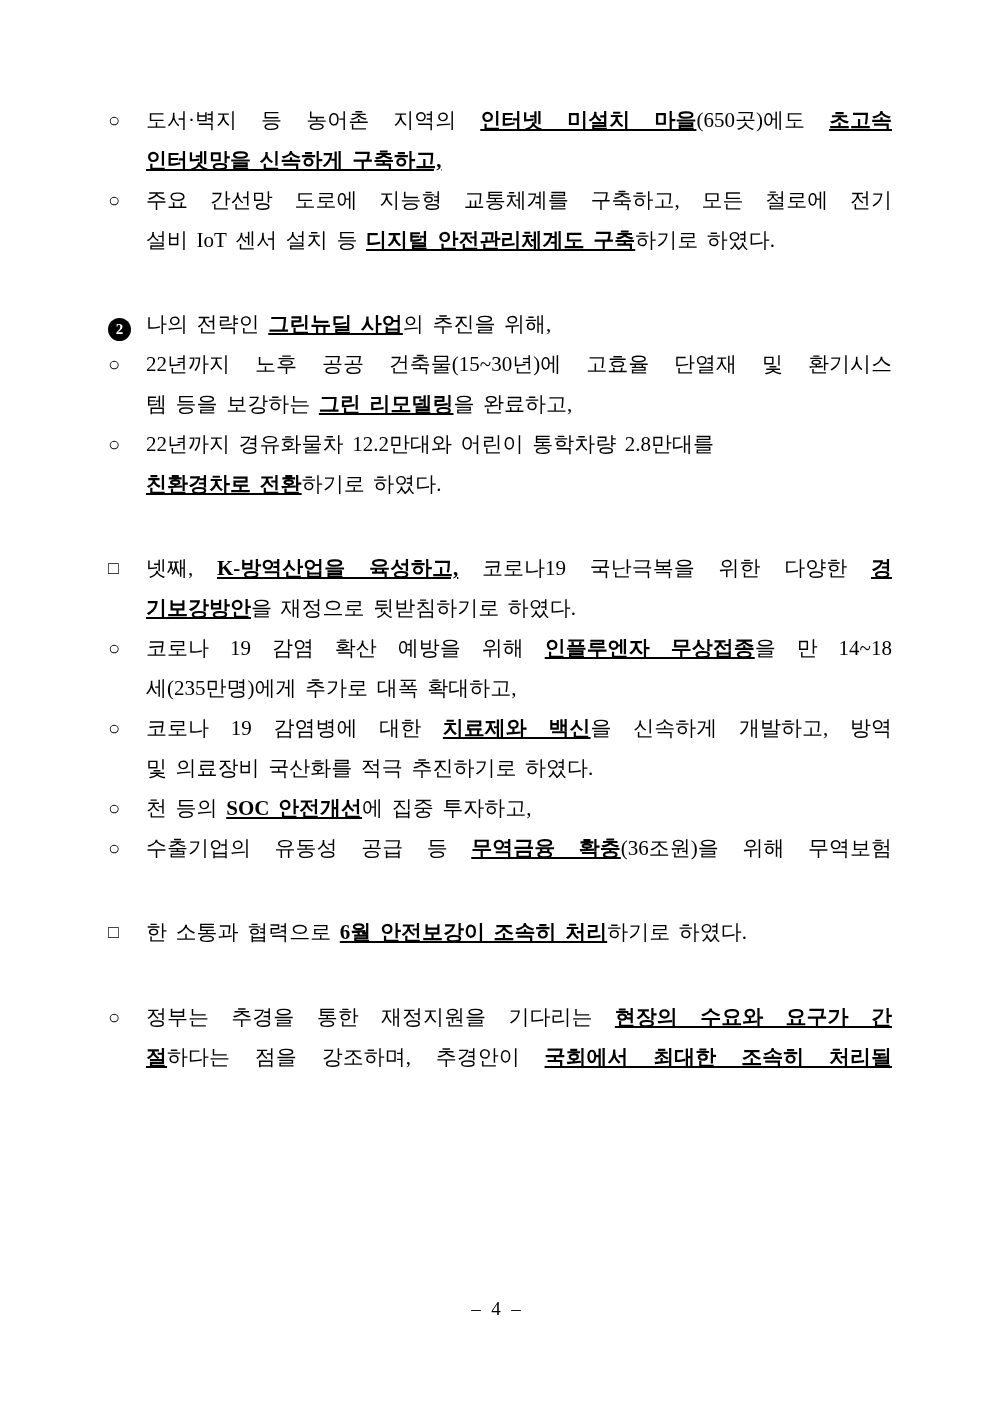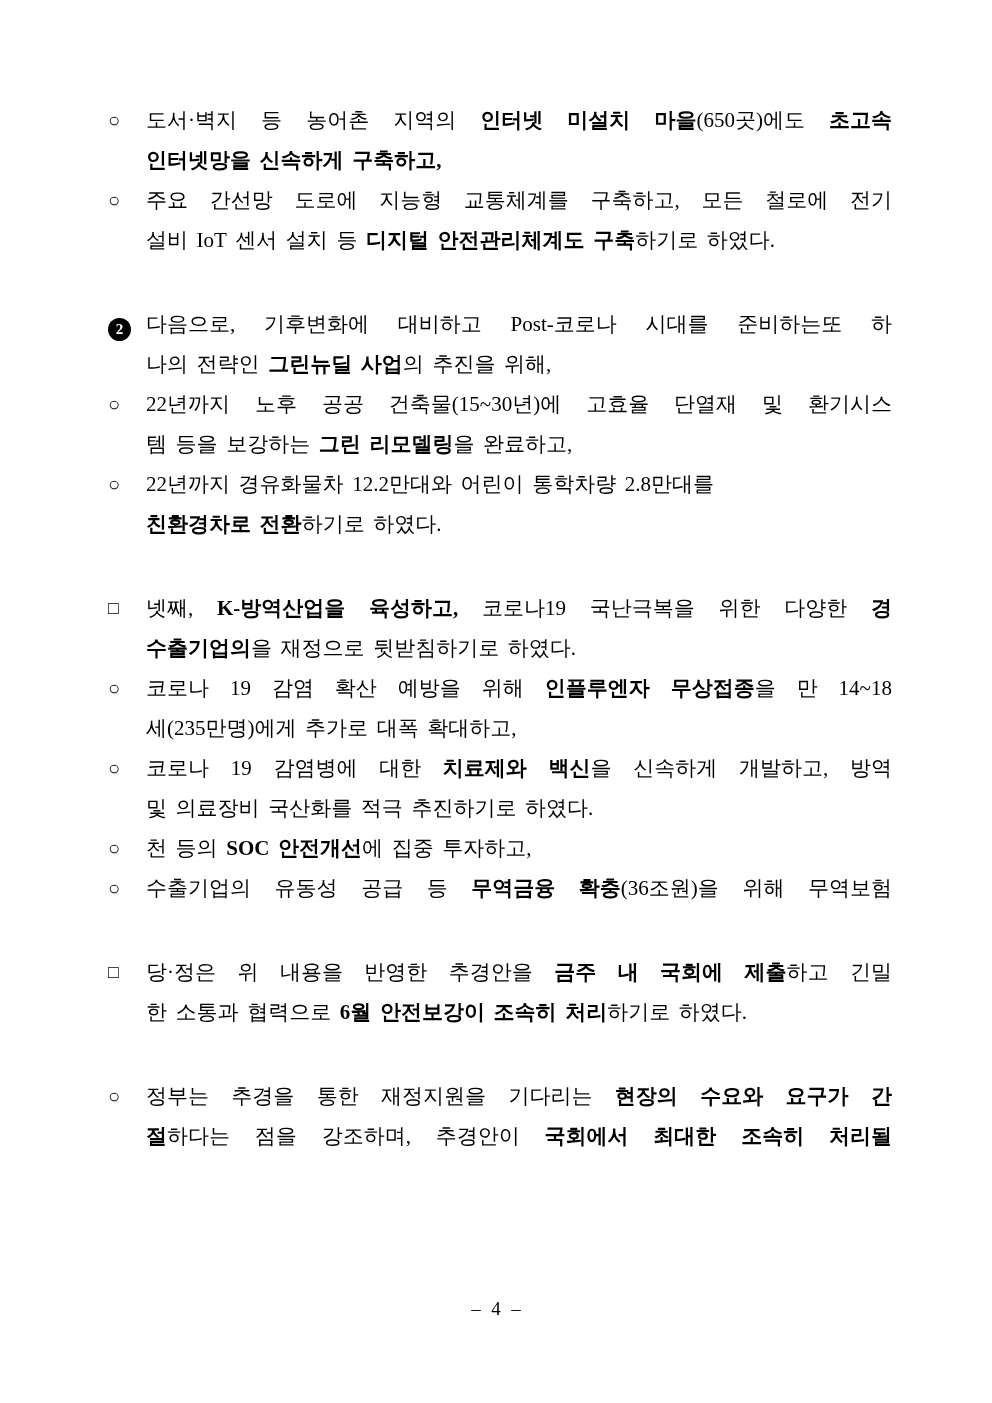--- a/index.html
+++ b/index.html
@@ -46,21 +46,21 @@
   .line {
     line-height: 40px;
     min-height: 40px;
     word-spacing: 0.16em;
     white-space: normal;
   }
   .line.full {
     text-align: justify;
     text-align-last: justify;
   }
-  .line b { font-weight: bold; }
+  .line b { font-weight: bold; text-decoration: underline; }
   .footer {
     position: absolute;
     top: 1298px;
     left: 0;
     right: 0;
     text-align: center;
     font-size: 19px;
     word-spacing: 0.3em;
   }
 </style>
@@ -79,21 +79,20 @@
       <div class="block">
         <div class="marker-cell"><span class="ci">○</span></div>
         <div class="lines">
           <div class="line full"><span>주요 간선망 도로에 지능형 교통체계를 구축하고, 모든 철로에 전기</span></div>
           <div class="line"><span>설비 IoT 센서 설치 등 </span><b>디지털 안전관리체계도 구축</b><span>하기로 하였다.</span></div>
         </div>
       </div>
       <div class="block section-start">
         <div class="marker-cell"><span class="badge2">2</span></div>
         <div class="lines">
-          <div class="line full"><span>다음으로, 기후변화에 대비하고 Post-코로나 시대를 준비하는또 하</span></div>
           <div class="line"><span>나의 전략인 </span><b>그린뉴딜 사업</b><span>의 추진을 위해,</span></div>
         </div>
       </div>
       <div class="block">
         <div class="marker-cell"><span class="ci">○</span></div>
         <div class="lines">
           <div class="line full"><span>22년까지 노후 공공 건축물(15~30년)에 고효율 단열재 및 환기시스</span></div>
           <div class="line"><span>템 등을 보강하는 </span><b>그린 리모델링</b><span>을 완료하고,</span></div>
         </div>
       </div>
@@ -101,21 +100,21 @@
         <div class="marker-cell"><span class="ci">○</span></div>
         <div class="lines">
           <div class="line"><span>22년까지 경유화물차 12.2만대와 어린이 통학차량 2.8만대를</span></div>
           <div class="line"><b>친환경차로 전환</b><span>하기로 하였다.</span></div>
         </div>
       </div>
       <div class="block section-start">
         <div class="marker-cell"><span class="sq">□</span></div>
         <div class="lines">
           <div class="line full"><span>넷째, </span><b>K-방역산업을 육성하고,</b><span> 코로나19 국난극복을 위한 다양한 </span><b>경</b></div>
-          <div class="line"><b>수출기업의</b><span>을 재정으로 뒷받침하기로 하였다.</span></div>
+          <div class="line"><b>기보강방안</b><span>을 재정으로 뒷받침하기로 하였다.</span></div>
         </div>
       </div>
       <div class="block">
         <div class="marker-cell"><span class="ci">○</span></div>
         <div class="lines">
           <div class="line full"><span>코로나 19 감염 확산 예방을 위해 </span><b>인플루엔자 무상접종</b><span>을 만 14~18</span></div>
           <div class="line"><span>세(235만명)에게 추가로 대폭 확대하고,</span></div>
         </div>
       </div>
       <div class="block">
@@ -133,21 +132,20 @@
       </div>
       <div class="block">
         <div class="marker-cell"><span class="ci">○</span></div>
         <div class="lines">
           <div class="line full"><span>수출기업의 유동성 공급 등 </span><b>무역금융 확충</b><span>(36조원)을 위해 무역보험</span></div>
         </div>
       </div>
       <div class="block section-start">
         <div class="marker-cell"><span class="sq">□</span></div>
         <div class="lines">
-          <div class="line full"><span>당·정은 위 내용을 반영한 추경안을 </span><b>금주 내 국회에 제출</b><span>하고 긴밀</span></div>
           <div class="line"><span>한 소통과 협력으로 </span><b>6월 안전보강이 조속히 처리</b><span>하기로 하였다.</span></div>
         </div>
       </div>
       <div class="block section-start">
         <div class="marker-cell"><span class="ci">○</span></div>
         <div class="lines">
           <div class="line full"><span>정부는 추경을 통한 재정지원을 기다리는 </span><b>현장의 수요와 요구가 간</b></div>
           <div class="line full"><b>절</b><span>하다는 점을 강조하며, 추경안이 </span><b>국회에서 최대한 조속히 처리될</b></div>
         </div>
       </div>

